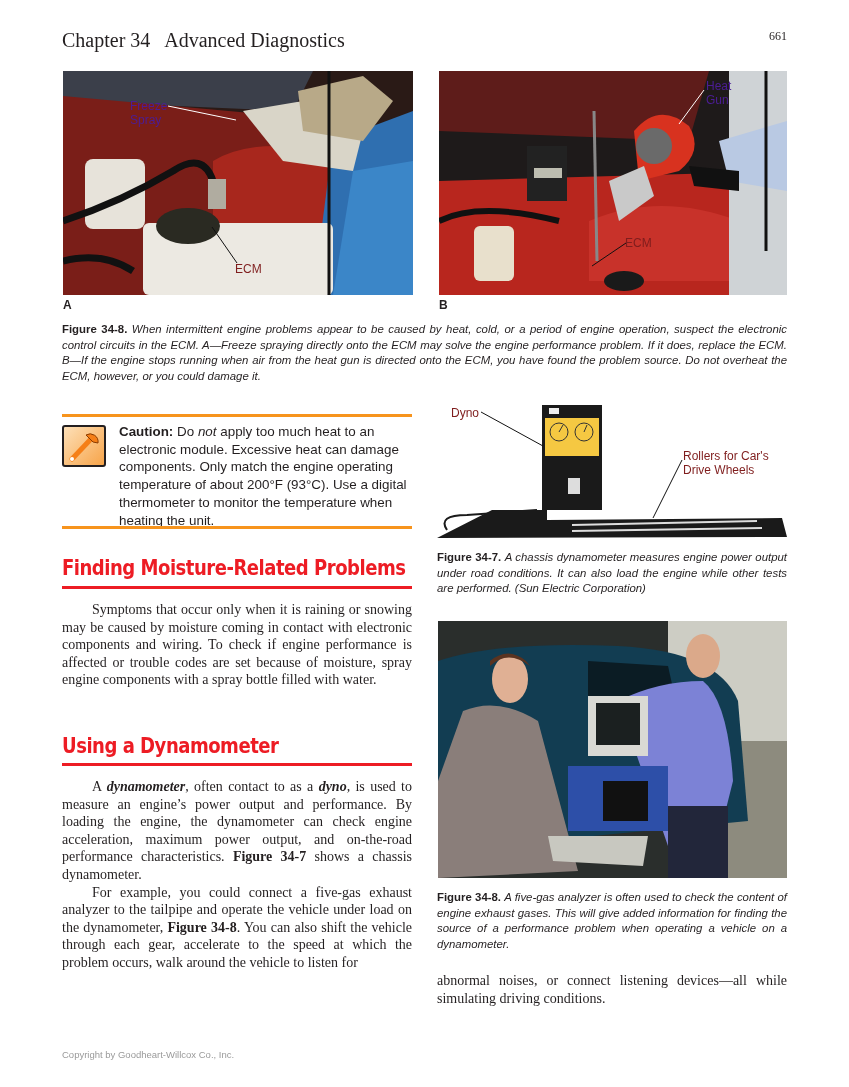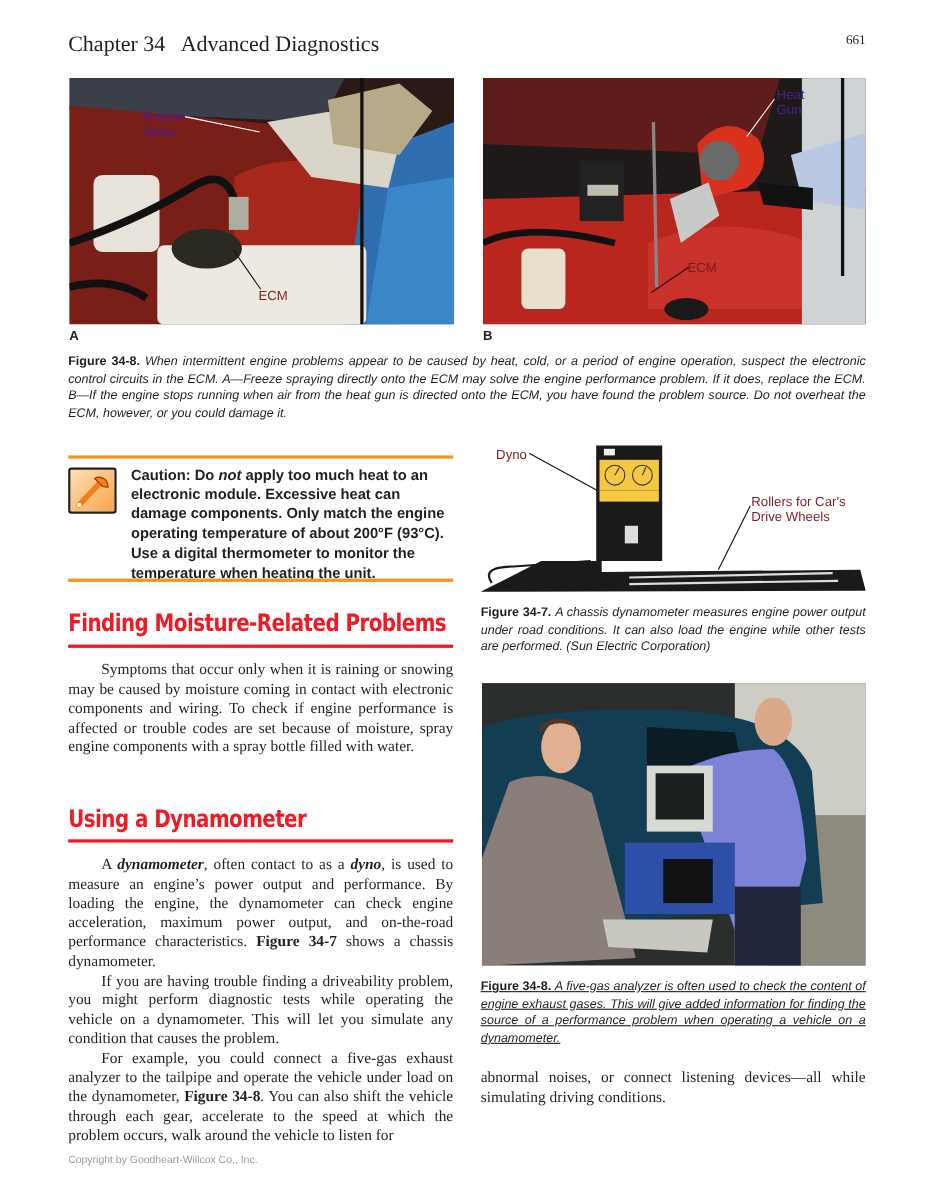--- a/index.html
+++ b/index.html
@@ -106,21 +106,21 @@
 
 <div class="abs rule-orange" style="left:62px; top:414px; width:350px;"></div>
 <div class="abs" style="left:62px; top:425px; width:44px; height:42px; border:2px solid #231f20; border-radius:3px; background:linear-gradient(135deg,#fde0b8,#f7a449); box-sizing:border-box;">
   <svg width="40" height="38" viewBox="0 0 40 38">
     <path d="M8 32 L26 13" stroke="#f57f17" stroke-width="5" stroke-linecap="round"></path>
     <path d="M22 8 A8 8 0 0 1 34 16 L29 15 L26 12 Z" fill="#f57f17" stroke="#8a3b00" stroke-width="1"></path>
     <circle cx="8" cy="32" r="2" fill="#fff"></circle>
   </svg>
 </div>
 <div class="abs caution-text" style="left:62px; top:423px; width:350px;">
-  <div style="padding-left:57px;font-weight:bold;">
+  <div style="padding-left:57px;">
     <b>Caution:</b>
     <span>Do</span>
     <i>not</i>
     <span style="display:inline;">apply too much heat to an electronic module. Excessive heat can damage components. Only match the engine operating temperature of about 200°F (93°C). Use a digital thermometer to monitor the temperature when heating the unit.</span>
   </div>
 </div>
 <div class="abs rule-orange" style="left:62px; top:526px; width:350px;"></div>
 
 <div class="abs" style="left:437px; top:400px; width:350px; height:140px;">
   <svg width="350" height="140" viewBox="0 0 350 140">
@@ -164,21 +164,20 @@
 <div class="abs heading" style="left:62px; top:733px;">Using a Dynamometer</div>
 <div class="abs rule-red" style="left:62px; top:763px; width:350px;"></div>
 <div class="abs body-text" style="left:62px; top:778px; width:350px;">
   <p>
     <span>A</span>
     <b><i>dynamometer</i></b><span>, often contact to as a</span>
     <b><i>dyno</i></b><span>, is used to measure an engine’s power output and performance. By loading the engine, the dynamometer can check engine acceleration, maximum power output, and on-the-road performance characteristics.</span>
     <b>Figure 34-7</b>
     <span>shows a chassis dynamometer.</span>
   </p>
-  <p>If you are having trouble finding a driveability problem, you might perform diagnostic tests while operating the vehicle on a dynamometer. This will let you simulate any condition that causes the problem.</p>
   <p>
     <span>For example, you could connect a five-gas exhaust analyzer to the tailpipe and operate the vehicle under load on the dynamometer,</span>
     <b>Figure 34-8</b><span>. You can also shift the vehicle through each gear, accelerate to the speed at which the problem occurs, walk around the vehicle to listen for</span>
   </p>
 </div>
 
 <div class="abs photo" style="left:438px; top:621px; width:349px; height:257px;">
   <svg width="349" height="257" viewBox="0 0 349 257">
     <rect width="349" height="257" fill="#2a2e2c"></rect>
     <rect x="230" y="0" width="119" height="257" fill="#cdcdc4"></rect>
@@ -191,21 +190,21 @@
     <path d="M180 80 Q220 60 265 60 Q290 80 295 160 L280 220 L230 225 Z" fill="#7c82d6"></path>
     <ellipse cx="265" cy="35" rx="17" ry="22" fill="#dba98a"></ellipse>
     <rect x="150" y="75" width="60" height="60" fill="#d9d9d4"></rect>
     <rect x="158" y="82" width="44" height="42" fill="#1b2020"></rect>
     <rect x="130" y="145" width="100" height="65" fill="#2d4fa8"></rect>
     <rect x="165" y="160" width="45" height="40" fill="#111"></rect>
     <path d="M110 215 L210 215 L205 245 L115 240 Z" fill="#c8c8c0"></path>
     <rect x="230" y="185" width="60" height="72" fill="#22263a"></rect>
   </svg>
 </div>
-<div class="abs caption" style="left:437px; top:890px; width:350px;text-decoration:underline;">
+<div class="abs caption" style="left:437px; top:890px; width:350px;">
   <b>Figure 34-8.</b>
   <i>A five-gas analyzer is often used to check the content of engine exhaust gases. This will give added information for finding the source of a performance problem when operating a vehicle on a dynamometer.</i>
 </div>
 
 <div class="abs body-text" style="left:437px; top:972px; width:350px;">
   <p class="noindent">abnormal noises, or connect listening devices—all while simulating driving conditions.</p>
 </div>
 
 <div class="abs copyright">Copyright by Goodheart-Willcox Co., Inc.</div>
 

